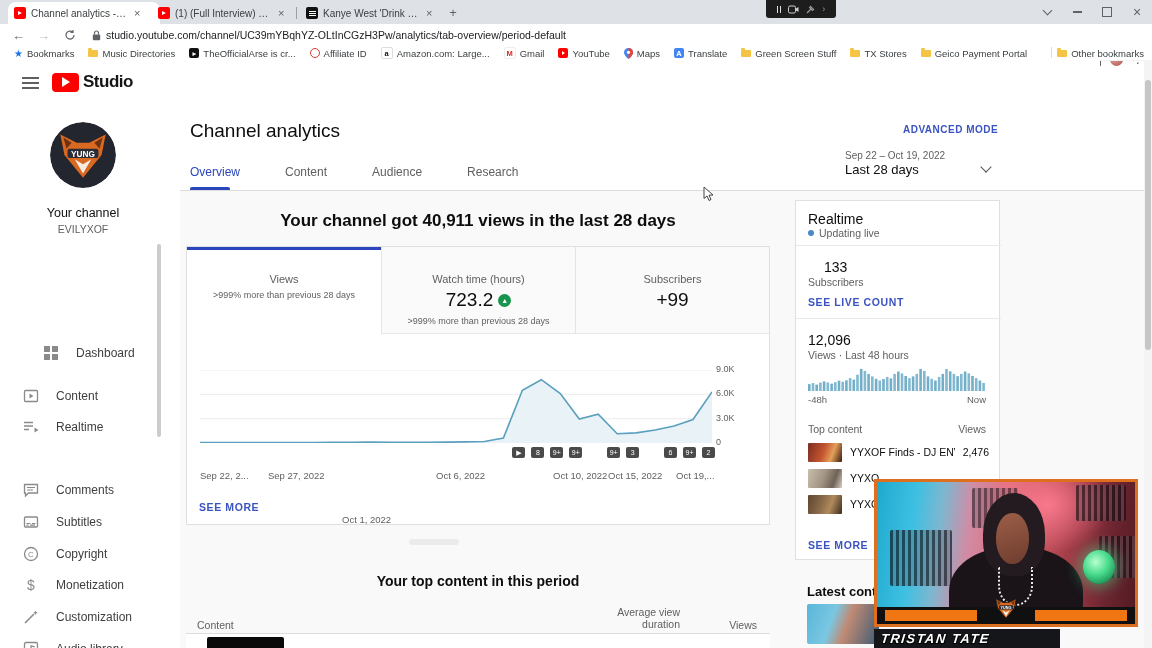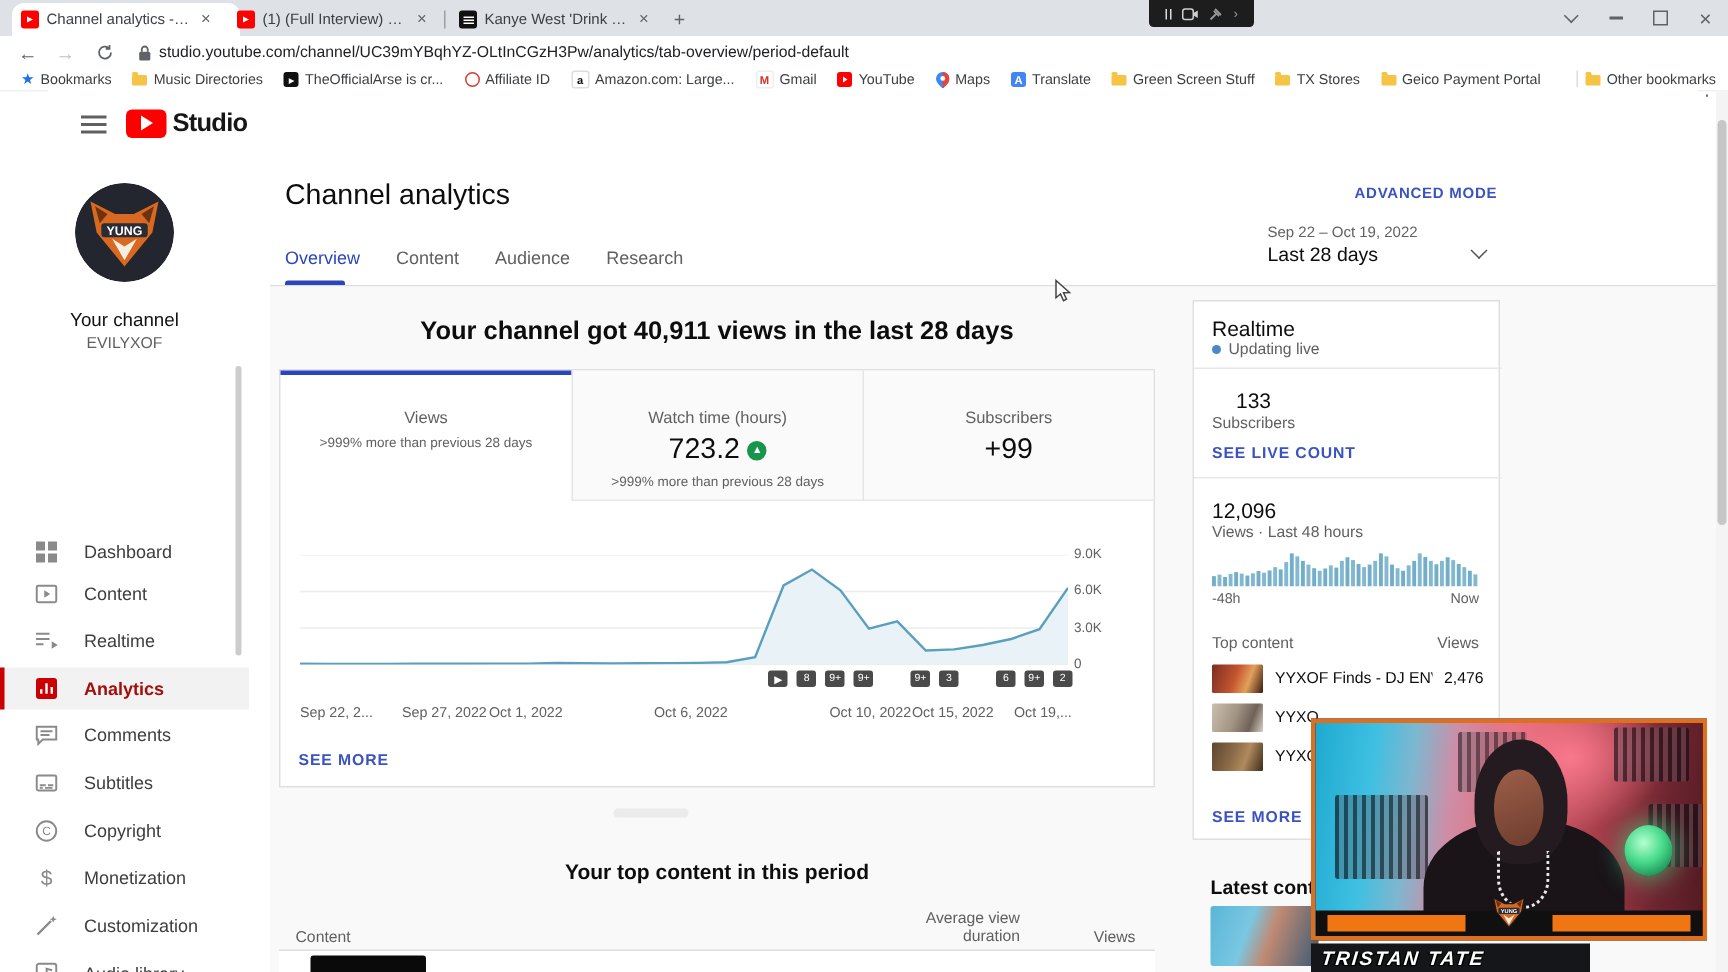--- a/index.html
+++ b/index.html
@@ -38,21 +38,21 @@
   .bookmarksbar{position:absolute;left:0;top:46px;width:1152px;height:14px;background:#fff;display:flex;align-items:center;
     font-size:9.5px;color:#3c4043;border-bottom:1px solid #f0f0f0;}
   .bm{display:flex;align-items:center;gap:4px;margin-left:14px;white-space:nowrap;}
   .folder{width:10px;height:7px;background:#f6c445;border-radius:1px;position:relative;flex:none;}
   .folder:before{content:"";position:absolute;left:0;top:-2px;width:4px;height:2px;background:#f6c445;border-radius:1px 1px 0 0;}
   .bmfav{width:10px;height:10px;border-radius:2px;display:inline-flex;align-items:center;justify-content:center;
     font-size:7.5px;font-weight:bold;color:#fff;flex:none;}
   .other-bm{position:absolute;right:8px;display:flex;align-items:center;gap:4px;}
   .bmsep{position:absolute;right:100px;top:1px;width:1px;height:11px;background:#dadce0;}
   
-  .sheader{position:absolute;left:0;top:60px;width:1100px;height:46px;background:#fff;border-bottom:1px solid #e8e8e8;margin-left:32px;}
+  .sheader{position:absolute;left:0;top:60px;width:1100px;height:46px;background:#fff;border-bottom:1px solid #e8e8e8;}
   .burger{position:absolute;left:22px;top:17px;width:17px;height:12px;display:flex;flex-direction:column;justify-content:space-between;}
   .burger i{height:1.6px;background:#606060;display:block;}
   .slogo{position:absolute;left:52px;top:12px;display:flex;align-items:center;gap:4px;}
   .slogo .play{width:27px;height:19px;background:#f00;border-radius:4px;display:flex;align-items:center;justify-content:center;}
   .slogo .play i{width:0;height:0;border-left:8px solid #fff;border-top:5px solid transparent;border-bottom:5px solid transparent;}
   .slogo .word{font-size:17px;font-weight:bold;color:#161616;letter-spacing:-.5px;font-stretch:condensed;}
   .searchbox{position:absolute;left:370px;top:68px;width:262px;height:28px;border:1px solid #d3d3d3;border-radius:2px;
     display:flex;align-items:center;background:#fff;}
   .searchbox input{border:0;outline:0;flex:1;font-size:12px;color:#333;font-family:inherit;}
   .searchbox input::placeholder{color:#919191;}
@@ -81,21 +81,21 @@
   .si{position:absolute;left:0;width:166px;height:28px;display:flex;align-items:center;gap:17px;padding-left:23px;box-sizing:border-box;
     font-size:12px;color:#3e3e3e;}
   .si svg{flex:none;}
   .si.active{background:#f2f2f2;color:#a50d0d;font-weight:bold;}
   .si.active:before{content:"";position:absolute;left:0;top:0;width:3px;height:28px;background:#c00;}
   .sb-scroll{position:absolute;left:157px;top:138px;width:4px;height:193px;background:#ccc;border-radius:2px;}
   
   .content-top{position:absolute;left:180px;top:106px;width:972px;height:85px;background:#fff;border-bottom:1px solid #ddd;box-sizing:border-box;}
   .content-body{position:absolute;left:180px;top:191px;width:972px;height:457px;background:#f9f9f9;}
   .pagetitle{position:absolute;left:190px;top:120px;font-size:19px;color:#0d0d0d;}
-  .atabs{position:absolute;left:190px;top:165px;display:flex;gap:24px;font-size:12px;color:#606060;justify-content:flex-end;}
+  .atabs{position:absolute;left:190px;top:165px;display:flex;gap:45px;font-size:12px;color:#606060;justify-content:flex-end;}
   .atab.on{color:#2b46bd;}
   .atab-underline{position:absolute;left:190px;top:187px;width:40px;height:3px;background:#2b46bd;border-radius:2px 2px 0 0;}
   .advmode{position:absolute;left:903px;top:124px;font-size:10px;font-weight:bold;letter-spacing:.5px;color:#3b53c1;text-align:right;}
   .daterange{position:absolute;left:845px;top:150px;font-size:10px;color:#606060;}
   .period{position:absolute;left:845px;top:162px;font-size:13px;color:#0d0d0d;}
   .ddchev{position:absolute;left:982px;top:163px;width:7px;height:7px;border-left:1.5px solid #555;border-bottom:1.5px solid #555;transform:rotate(-45deg);}
   .headline{position:absolute;left:186px;top:211px;width:584px;text-align:center;font-size:17px;font-weight:bold;color:#0d0d0d;}
   .bigcard{position:absolute;left:186px;top:246px;width:584px;height:279px;background:#fff;border:1px solid #dfdfdf;box-sizing:border-box;}
   .mcell{position:absolute;top:0;height:87px;box-sizing:border-box;text-align:center;}
   .mcell.inactive{background:#fafafa;border-bottom:1px solid #e8e8e8;}
@@ -380,21 +380,21 @@
           <path d="M13 15l8 5-5 6z" fill="#6e3210"></path>
           <path d="M51 15l-8 5 5 6z" fill="#6e3210"></path>
           <path d="M24 36 L32 50 L40 36 L32 41 Z" fill="#f5ede2"></path>
           <rect x="17" y="26" width="30" height="9" rx="2" fill="#2a2d36"></rect>
           <text x="32" y="33.5" font-size="8" font-weight="bold" fill="#fff" text-anchor="middle">YUNG</text>
         </svg>
     </div>
     <div class="chlabel">Your channel</div>
     <div class="chname">EVILYXOF</div>
 
-    <div class="si" style="top:248px;">
+    <div class="si" style="top:233px;margin-left:20px;">
       <svg width="16" height="16" viewBox="0 0 16 16">
           <g fill="#8a8a8a">
             <rect x="1" y="1" width="6" height="6"></rect>
             <rect x="9" y="1" width="6" height="6"></rect>
             <rect x="1" y="9" width="6" height="6"></rect>
             <rect x="9" y="9" width="6" height="6"></rect>
           </g>
         </svg>
       <span>Dashboard</span>
       </div>
@@ -404,27 +404,20 @@
           <path d="M6.5 5.5l4 2.5-4 2.5z" fill="#8a8a8a"></path>
         </svg>
       <span>Content</span>
       </div>
     <div class="si" style="top:307px;">
       <svg width="16" height="16" viewBox="0 0 16 16">
           <path d="M1 3.5h9M1 7h9M1 10.5h5" stroke="#8a8a8a" stroke-width="1.4"></path>
           <path d="M11.5 8.5l4 2.5-4 2.5z" fill="#8a8a8a"></path>
         </svg>
       <span>Realtime</span>
-      </div>
-    <div class="si active" style="top:339px;">
-      <svg width="16" height="16" viewBox="0 0 16 16">
-          <rect x="1" y="1" width="14" height="14" rx="2" fill="#c00"></rect>
-          <path d="M4.5 11.5V8.5M8 11.5V4.5M11.5 11.5V7" stroke="#fff" stroke-width="1.6"></path>
-        </svg>
-      <span>Analytics</span>
       </div>
     <div class="si" style="top:370px;">
       <svg width="16" height="16" viewBox="0 0 16 16">
           <path d="M1.5 2.5h13v8.5h-9l-3 3v-3h-1z" stroke="#8a8a8a" fill="none" stroke-width="1.3"></path>
           <path d="M4 5.5h8M4 8h6" stroke="#8a8a8a" stroke-width="1.2"></path>
         </svg>
       <span>Comments</span>
       </div>
     <div class="si" style="top:402px;">
       <svg width="16" height="16" viewBox="0 0 16 16">
@@ -523,21 +516,21 @@
   <span class="pub-badge" style="left: 531.333px;">8</span>
   <span class="pub-badge" style="left: 550.296px;">9+</span>
   <span class="pub-badge" style="left: 569.259px;">9+</span>
   <span class="pub-badge" style="left: 607.185px;">9+</span>
   <span class="pub-badge" style="left: 626.148px;">3</span>
   <span class="pub-badge" style="left: 664.074px;">6</span>
   <span class="pub-badge" style="left: 683.037px;">9+</span>
   <span class="pub-badge" style="left: 702px;">2</span>
   <span class="xtick" style="left:200px;">Sep 22, 2...</span>
   <span class="xtick" style="left:268px;">Sep 27, 2022</span>
-  <span class="xtick" style="left:326px;">Oct 1, 2022</span>
+  <span class="xtick" style="left:342px;margin-top:44px;">Oct 1, 2022</span>
   <span class="xtick" style="left:436px;">Oct 6, 2022</span>
   <span class="xtick" style="left:516px;margin-left:37px;">Oct 10, 2022</span>
   <span class="xtick" style="left:608px;">Oct 15, 2022</span>
   <span class="xtick" style="left:676px;">Oct 19,...</span>
   <span class="seemore abs" style="left:199px;top:501px;">SEE MORE</span>
 
   <div class="pill"></div>
   <div class="topcontent-title">Your top content in this period</div>
   <span class="th abs" style="left:197px;top:619px;">Content</span>
   <span class="th abs" style="left:616px;top:606px;width:64px;text-align:right;line-height:1.15;">Average view duration</span>

